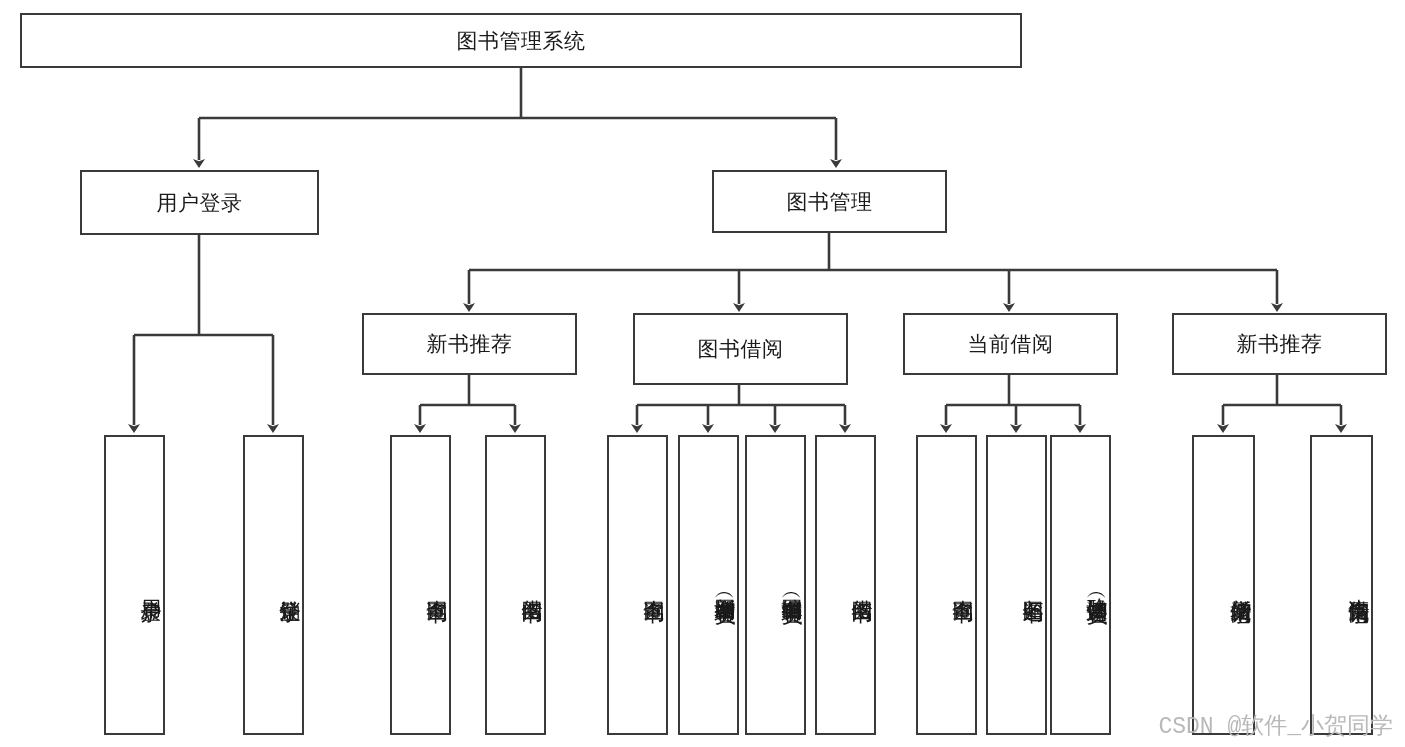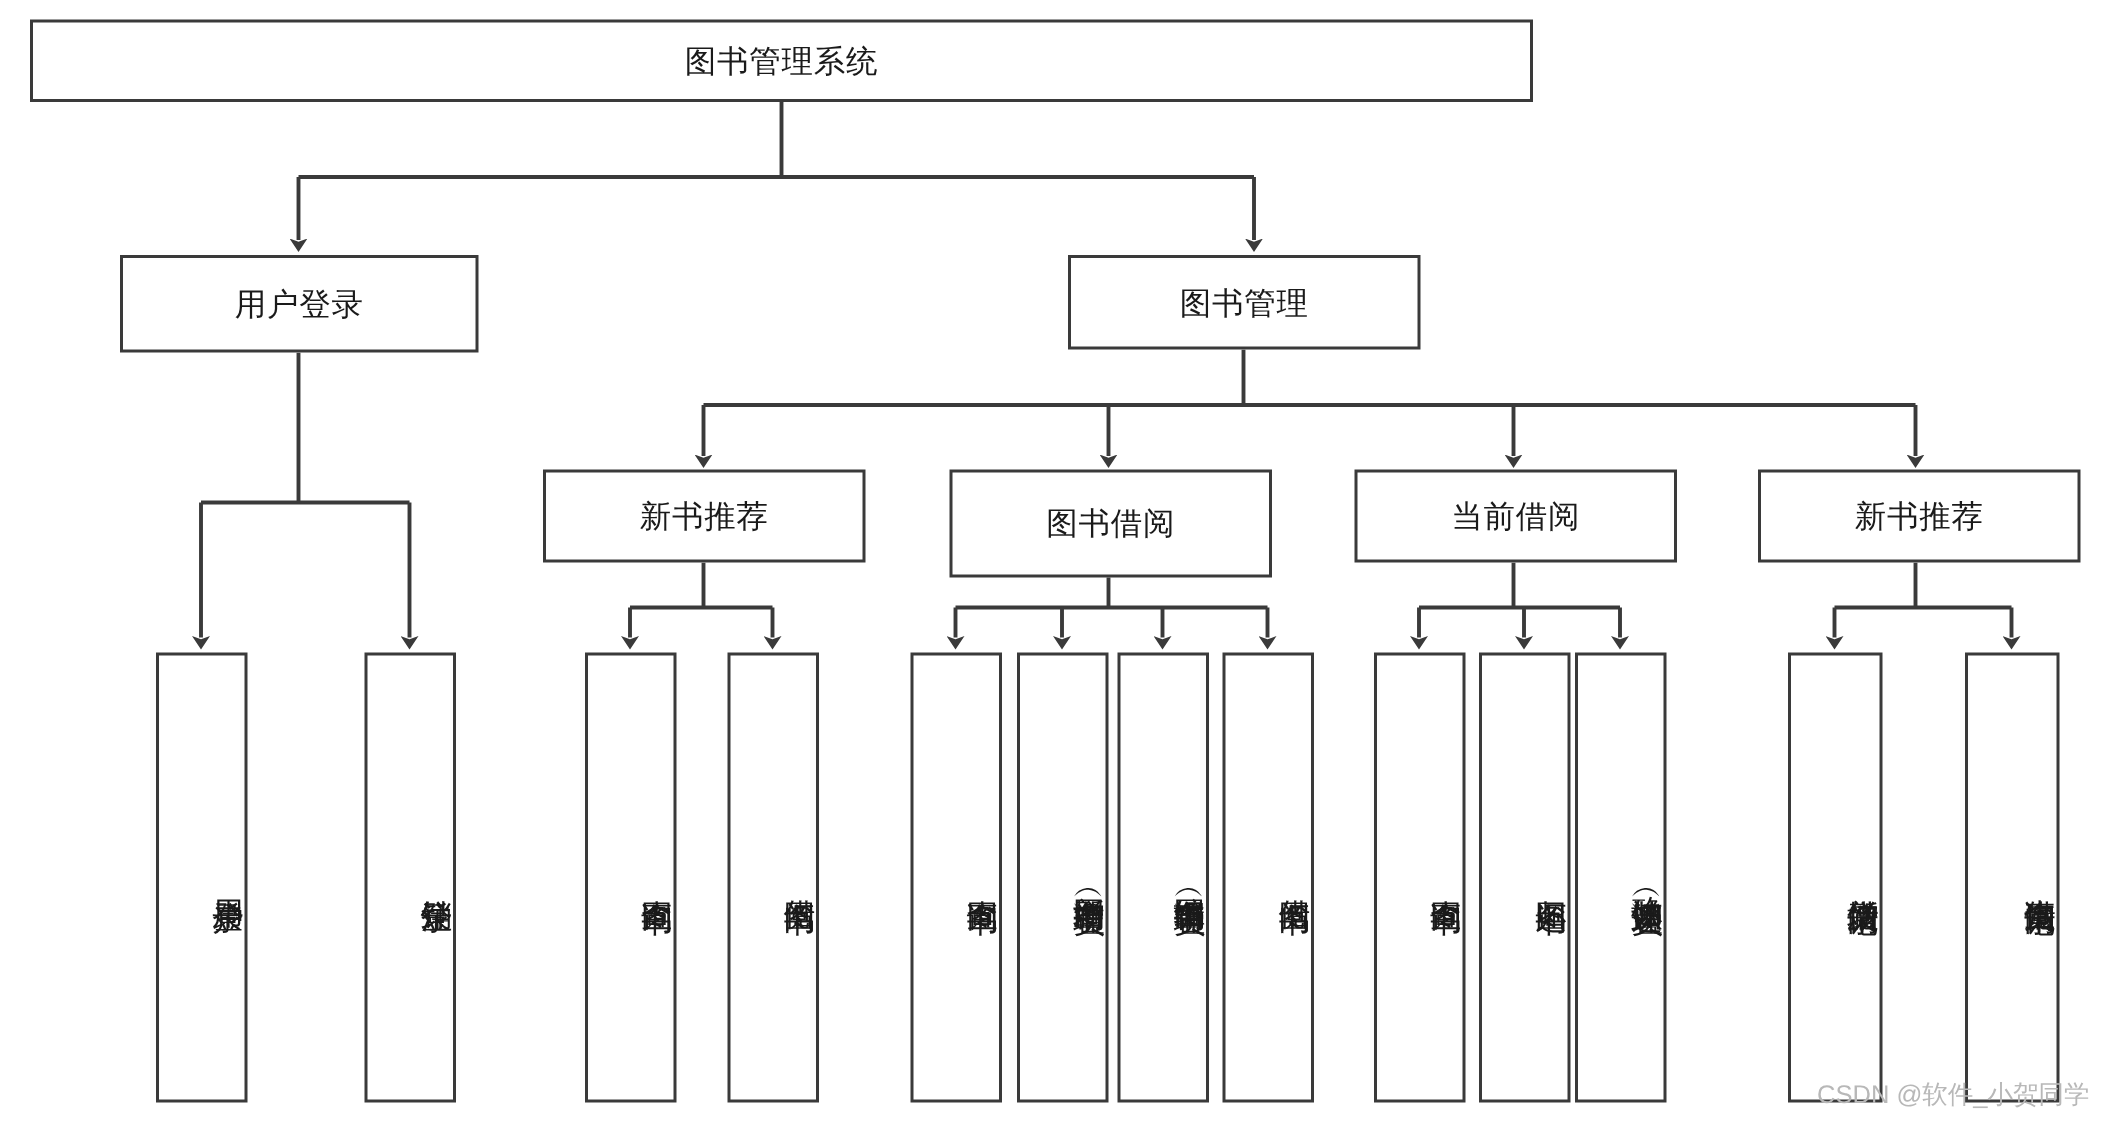--- a/index.html
+++ b/index.html
@@ -54,25 +54,25 @@
   }
   .node.vert .vlabel {
     writing-mode: vertical-rl;
     text-orientation: upright;
     display: block;
   }
   #watermark {
     position: absolute;
     right: 12px;
     bottom: 6px;
-    font-size: 17px;
+    font-size: 23px;
     color: #b8b8b8;
     white-space: nowrap;
     z-index: 3;
-    font-family: Liberation Sans, sans-serif;
+    font-family: Liberation Mono, monospace;
   }
 </style>
 </head>
 <body>
 
 <div id="canvas">
 
   <svg id="edges" viewBox="0 0 1405 747" width="1405" height="747" aria-hidden="true">
     <defs>
       <marker id="arrow" markerWidth="10" markerHeight="12" refX="1" refY="6" orient="auto" markerUnits="userSpaceOnUse">

